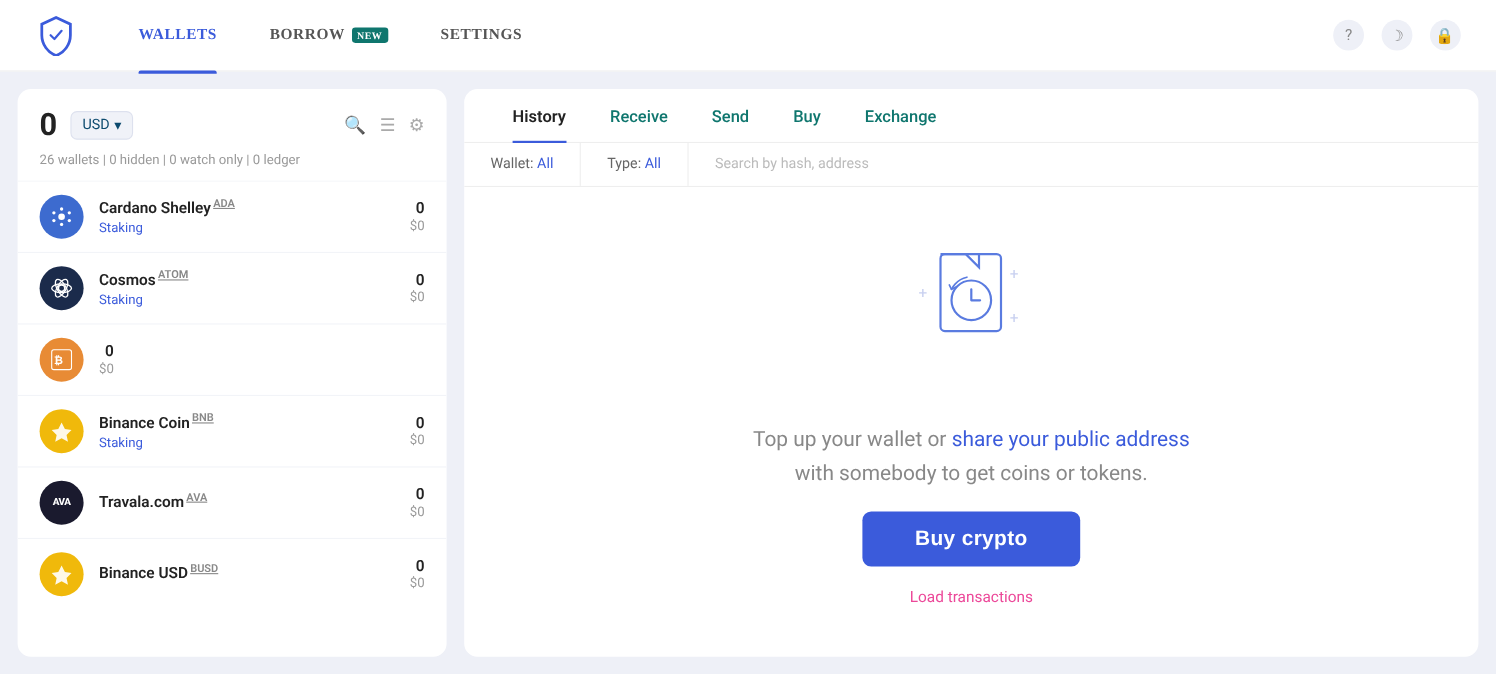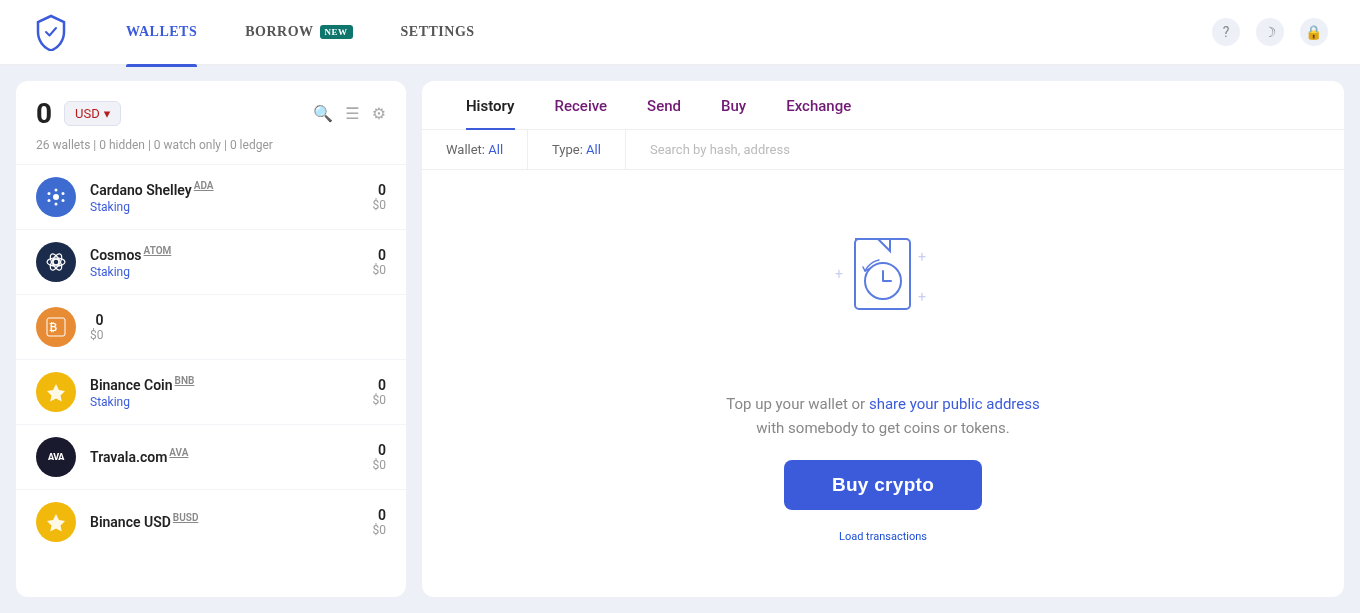--- a/index.html
+++ b/index.html
@@ -115,21 +115,21 @@
       font-size: 28px;
       font-weight: 700;
       color: #222;
     }
     .currency-badge {
       background: #f0f2f8;
       border: 1px solid #dde1ee;
       border-radius: 6px;
       padding: 4px 10px;
       font-size: 13px;
-      color: #b91c1c;
+      color: #0c4a6e;
       cursor: pointer;
       display: flex;
       align-items: center;
       gap: 4px;
     }
     .wallet-actions {
       display: flex;
       align-items: center;
       margin-left: auto;
       gap: 12px;
@@ -212,21 +212,21 @@
       overflow: hidden;
     }
     .tabs-bar {
       display: flex;
       border-bottom: 1px solid #eee;
       padding: 0 24px;
     }
     .tab-item {
       padding: 16px 20px 14px 20px;
       font-size: 15px;
-      color: #701a75;
+      color: #0f766e;
       cursor: pointer;
       position: relative;
       font-weight: 500;
     }
     .tab-item.active {
       color: #222;
       font-weight: 600;
     }
     .tab-item.active::after {
       content: '';
@@ -267,21 +267,21 @@
       gap: 20px;
       padding: 40px;
     }
     .empty-icon {
       width: 120px;
       height: 120px;
       position: relative;
     }
     .empty-text {
       text-align: center;
-      font-size: 15px;
+      font-size: 19px;
       color: #888;
       line-height: 1.6;
       margin-top: 28px;
     }
     .empty-text a {
       color: #3b5bdb;
       text-decoration: none;
       cursor: pointer;
     }
     .buy-crypto-btn {
@@ -289,22 +289,22 @@
       color: #fff;
       border: none;
       border-radius: 8px;
       padding: 14px 48px;
       font-size: 19px;
       font-weight: 600;
       cursor: pointer;
       letter-spacing: 0.3px;
     }
     .load-transactions-link {
-      color: #1d4ed8;
-      font-size: 11px;
+      color: #ec4899;
+      font-size: 14px;
       cursor: pointer;
       text-decoration: none;
     }
 
     
     .ada { background: #3d6bcf; }
     .atom { background: #1b2b4b; }
     .bch { background: #e88b35; }
     .bnb { background: #f0b90b; }
     .ava { background: #1a1a2e; }

